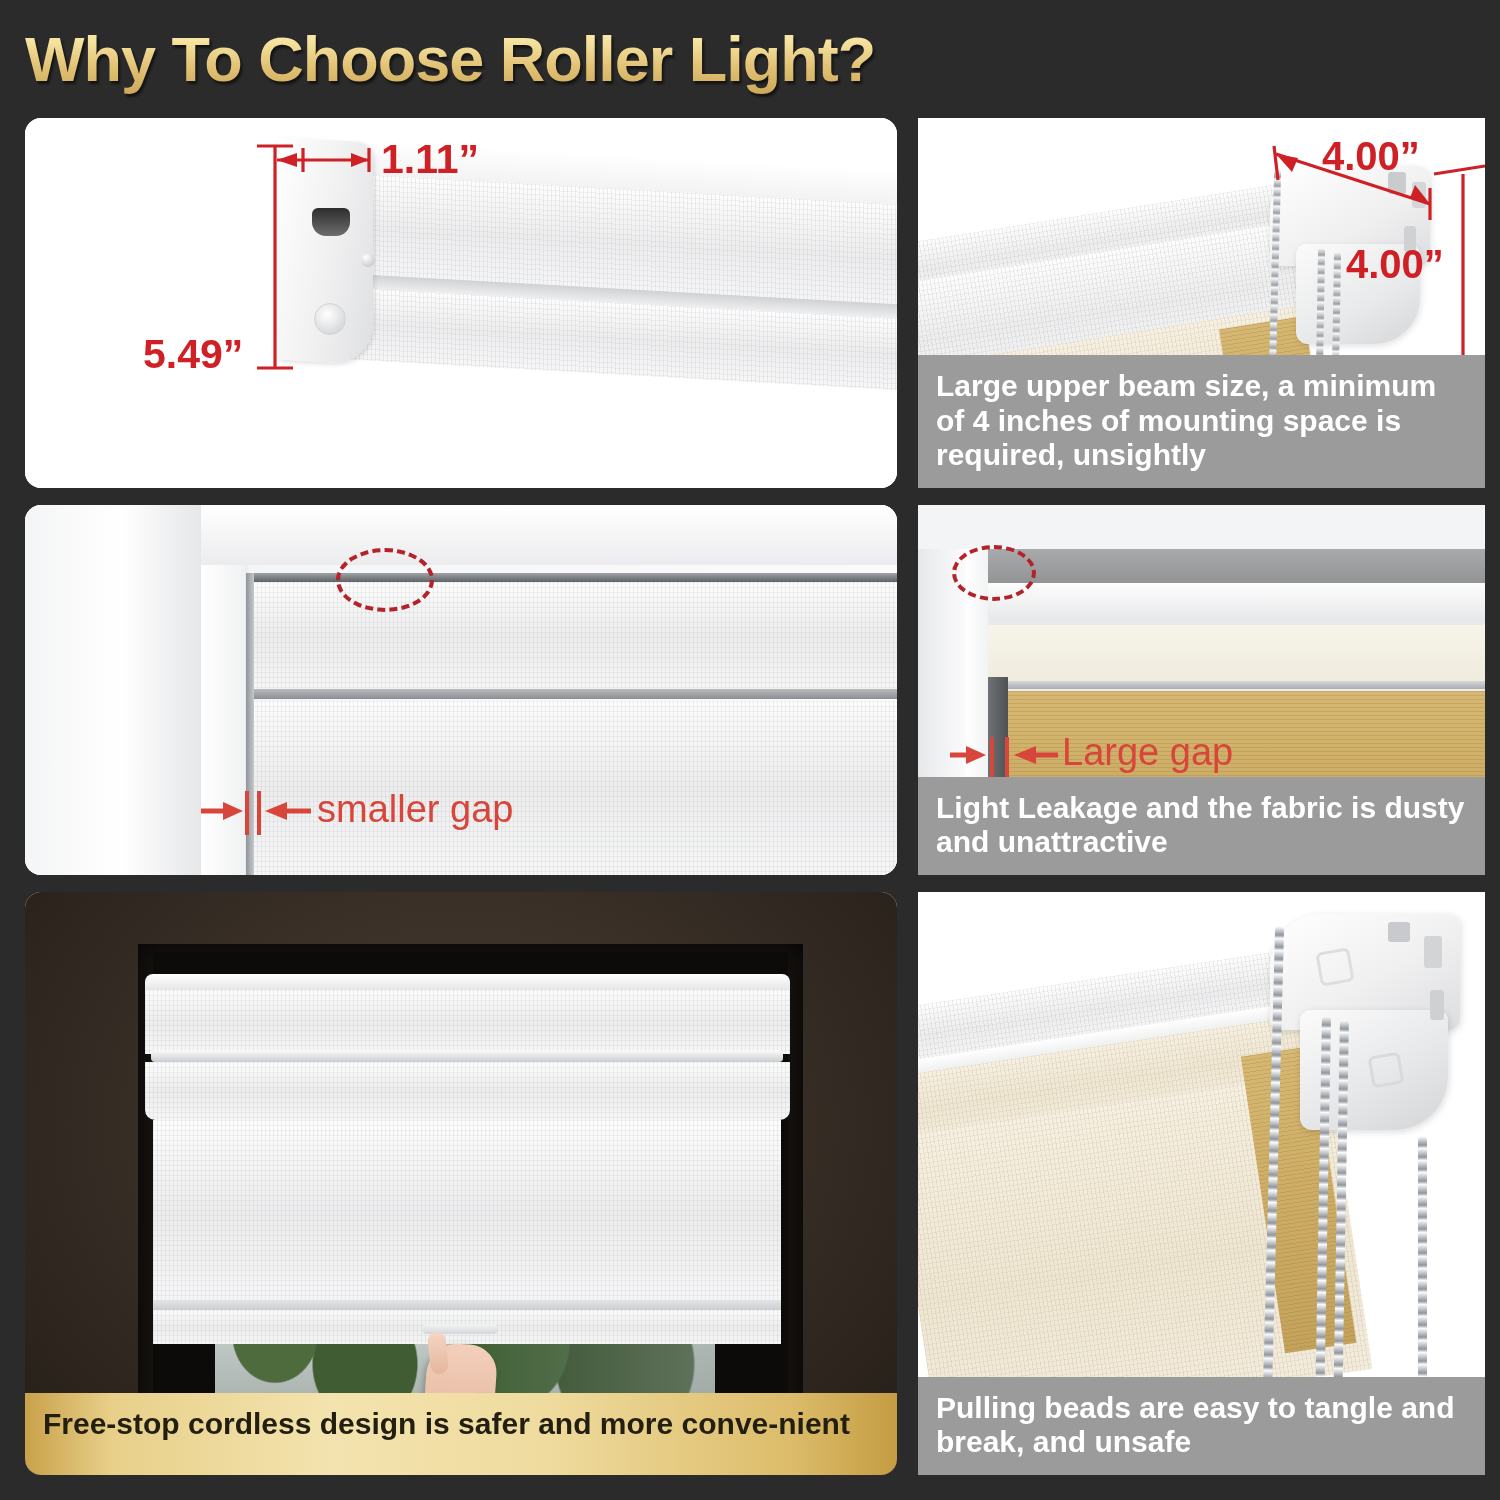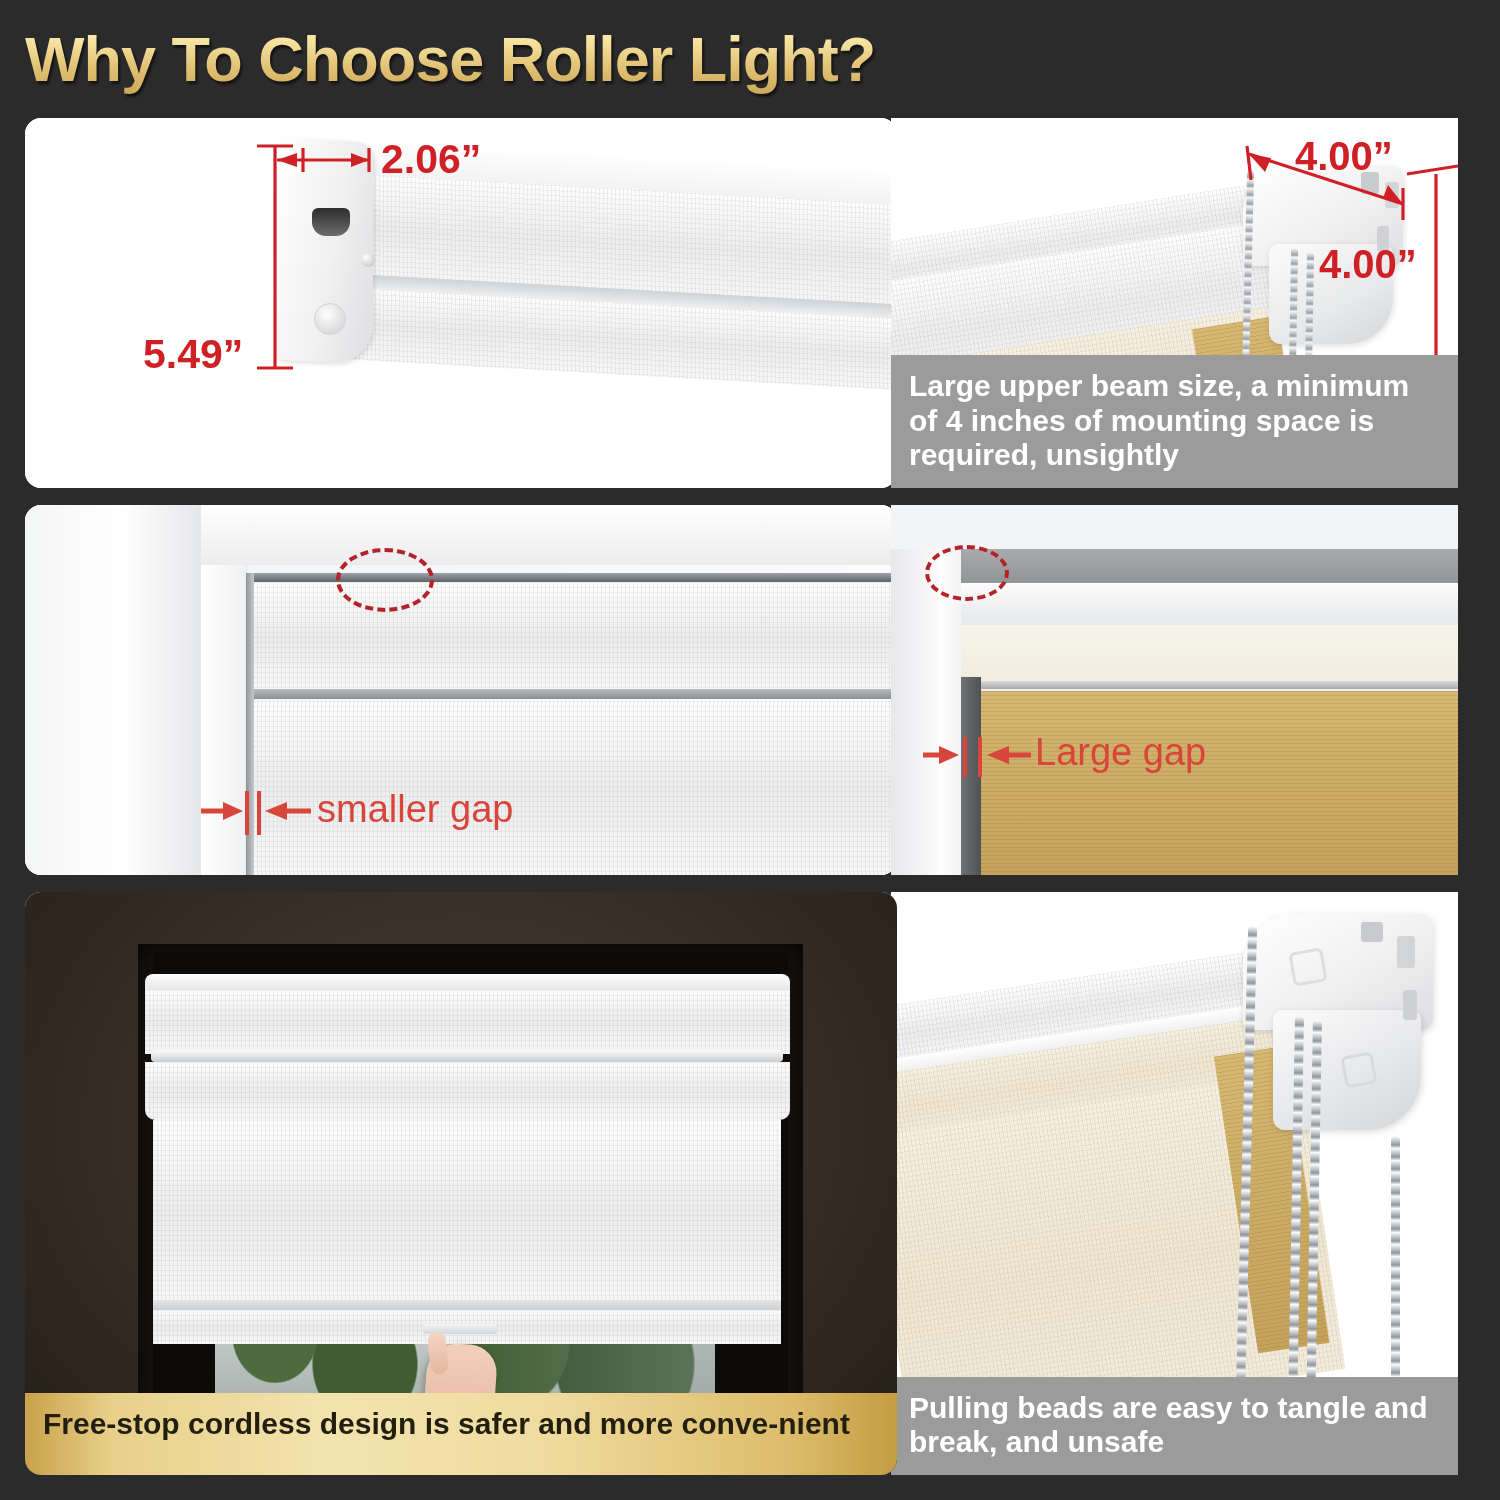--- a/index.html
+++ b/index.html
@@ -23,21 +23,21 @@
 
   
   .grid{ position:absolute; left:0; top:100px; width:1500px; height:1400px; }
 
   .panel{ position:absolute; overflow:hidden; background:#fff; }
   .panel.good{ border-radius:16px; }
   .panel.bad{ border-radius:0; }
 
   
   .col-l{ left:25px;  width:872px; }
-  .col-r{ left:891px; width:567px; }
+  .col-r{ left:918px; width:567px; }
   .row-1{ top:18px;  height:370px; }
   .row-2{ top:405px; height:370px; }
   .row-3{ top:792px; height:583px; }
 
   .stage{ position:absolute; inset:0; }
 
   
   .cap{
     position:absolute; left:0; right:0; bottom:0;
     padding:14px 18px 16px 18px;
@@ -119,21 +119,21 @@
           <line x1="232" y1="28" x2="268" y2="28"></line>
           <line x1="232" y1="250" x2="268" y2="250"></line>
           <line x1="252" y1="42" x2="344" y2="42"></line>
           <line x1="278" y1="30" x2="278" y2="54"></line>
           <line x1="344" y1="30" x2="344" y2="54"></line>
         </g>
         <polygon points="252,42 272,35 272,49" fill="#cf2026"></polygon>
         <polygon points="344,42 326,35 326,49" fill="#cf2026"></polygon>
       </svg>
 
-      <div class="dim-label" style="left:356px;top:18px;font-size:41px;">2.06”</div>
+      <div class="dim-label" style="left:356px;top:18px;font-size:41px;">1.11”</div>
       <div class="dim-label" style="left:118px;top:213px;font-size:41px;">5.49”</div>
     </div>
 
   </div>
 
   <div class="panel bad col-r row-1">
     <div class="stage">
       <div style="position:absolute;inset:0;background:#ffffff;"></div>
 
       <div class="fabric-white" style="position:absolute;left:-20px;top:60px;width:420px;height:58px;
@@ -254,20 +254,21 @@
         <polygon points="68,250 48,241 48,259" fill="#d8453a"></polygon>
         <line x1="74" y1="232" x2="74" y2="272" stroke="#d8453a" stroke-width="4"></line>
         <line x1="89" y1="232" x2="89" y2="272" stroke="#d8453a" stroke-width="4"></line>
         <polygon points="96,250 118,241 118,259" fill="#d8453a"></polygon>
         <line x1="114" y1="250" x2="140" y2="250" stroke="#d8453a" stroke-width="5"></line>
       </svg>
 
       <div class="gap-label" style="left:144px;top:226px;font-size:38px;">Large gap</div>
     </div>
 
+    <div class="cap cap-bad">Light Leakage and the fabric is dusty and unattractive</div>
   </div>
 
   <div class="panel bad col-r row-3">
     <div class="stage">
       <div style="position:absolute;inset:0;background:#ffffff;"></div>
 
       <div class="fabric-white" style="position:absolute;left:-30px;top:52px;width:440px;height:62px;
                   transform:rotate(-8.5deg);transform-origin:right center;border-radius:6px;"></div>
       <div style="position:absolute;left:-30px;top:106px;width:440px;height:16px;
                   background:linear-gradient(180deg,#ffffff,#eceded);

